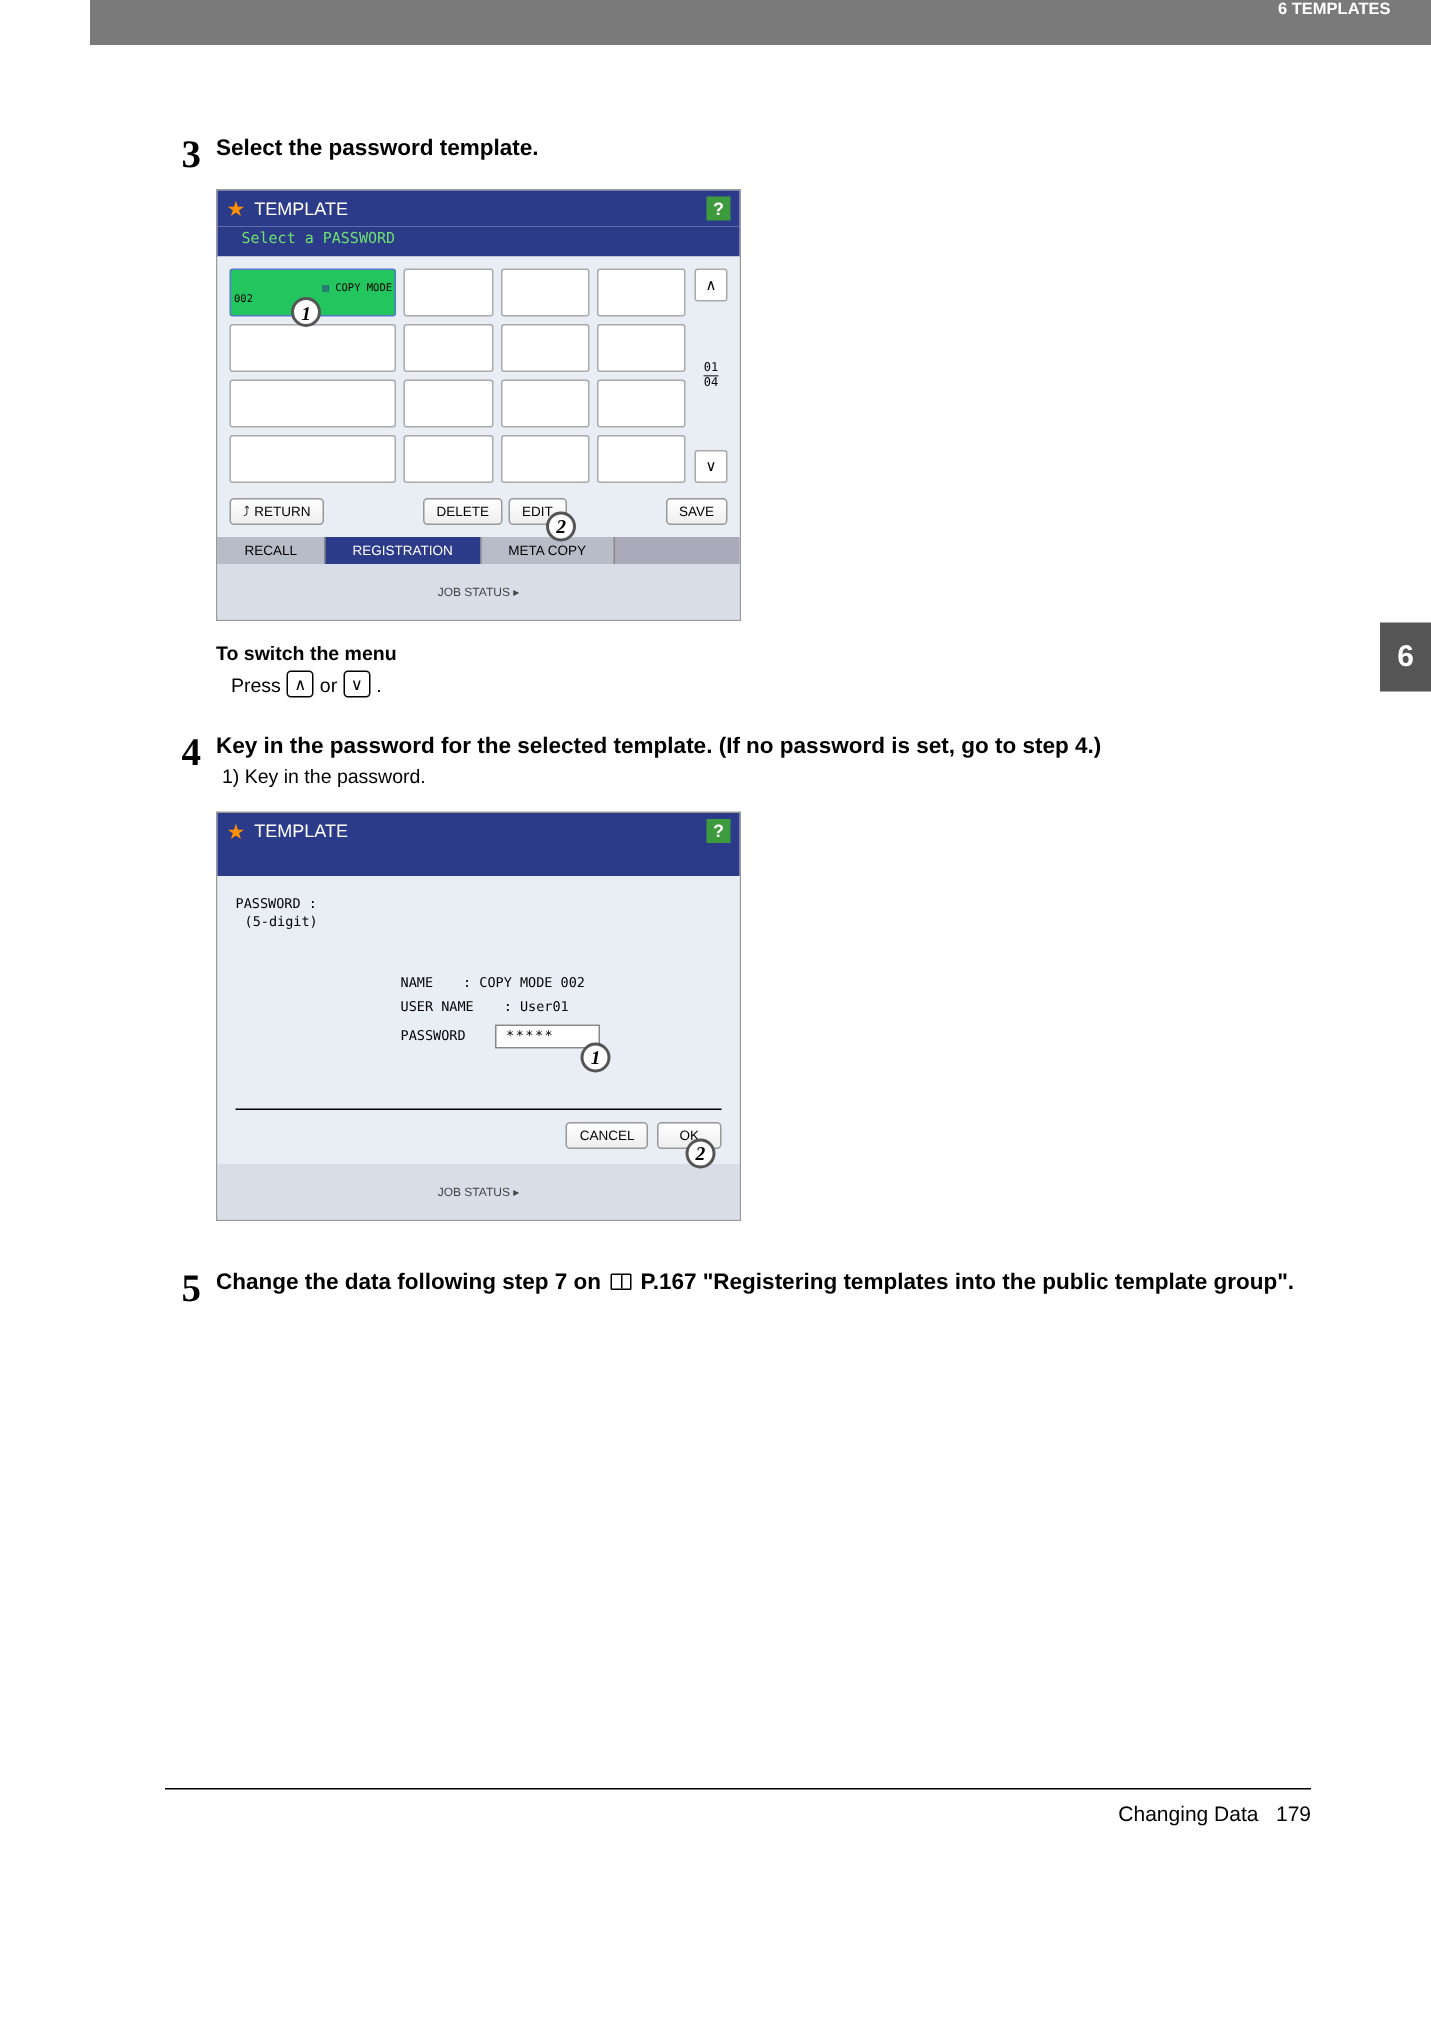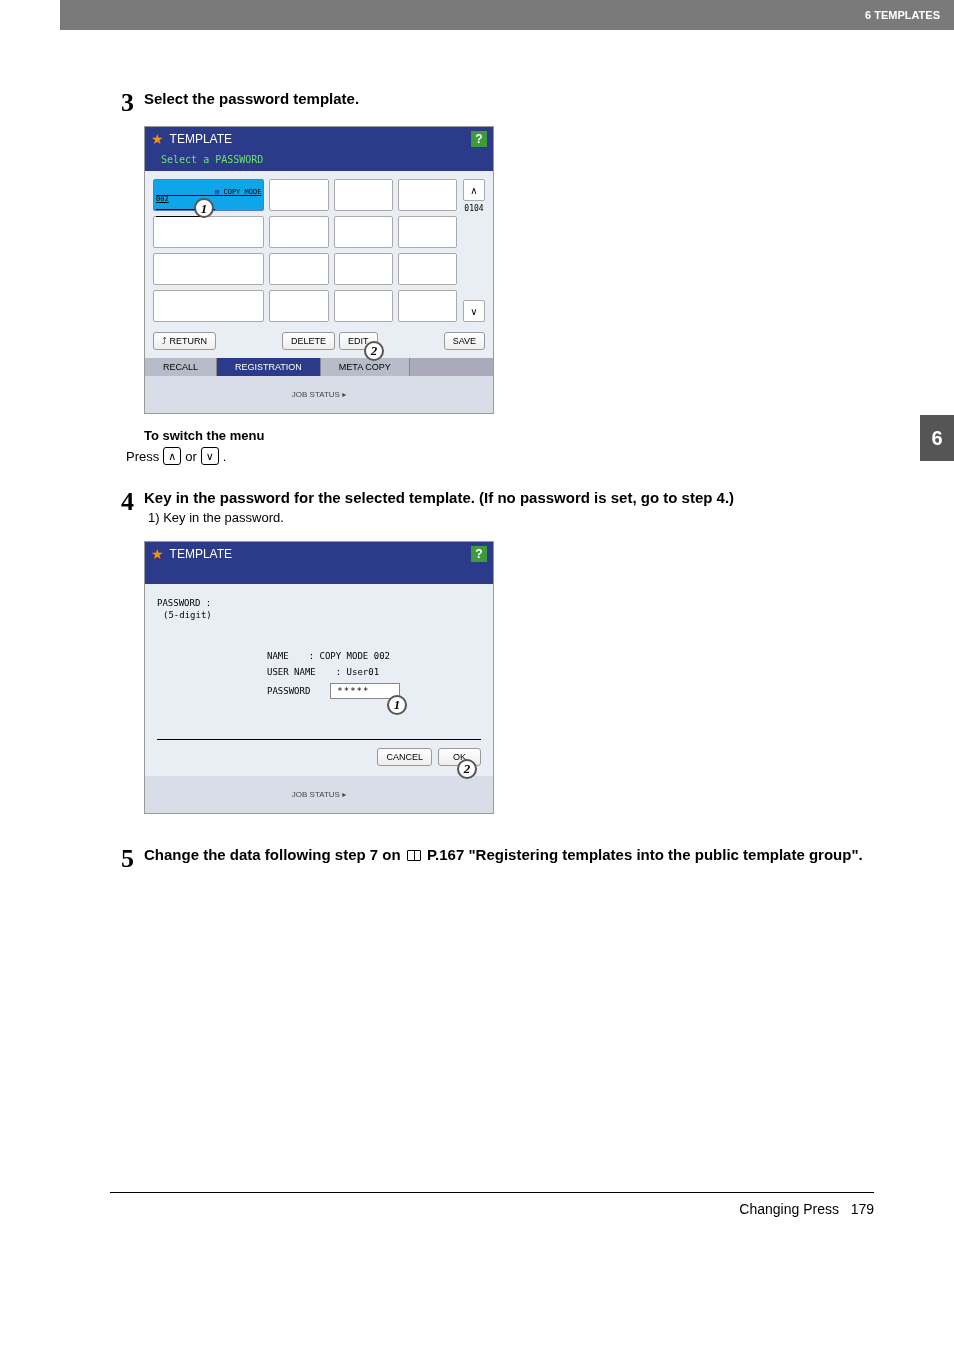--- a/index.html
+++ b/index.html
@@ -14,23 +14,22 @@
   .page {
     position: relative;
     padding: 0 80px 40px 110px;
   }
   .topbar {
     height: 30px;
     background: #7a7a7a;
     margin-left: -50px;
     margin-right: -80px;
     display: flex;
-    align-items: center;
     justify-content: flex-end;
-    padding-right: 14px;
+    padding-right: 27px;
     color: #fff;
     font-size: 11px;
     font-weight: bold;
   }
   .side-tab {
     position: absolute;
     right: 0;
     top: 415px;
     width: 34px;
     height: 46px;
@@ -51,21 +50,21 @@
     line-height: 1;
     width: 24px;
     text-align: right;
     flex-shrink: 0;
   }
   .step-body { flex: 1; }
   .step-title { font-weight: bold; font-size: 15px; margin-bottom: 4px; }
   .sub-list { margin: 2px 0 6px 0; padding-left: 4px; }
   .sub-list div { margin-bottom: 2px; }
   .note-title { font-weight: bold; margin-top: 6px; margin-left: 34px; }
-  .note-line { margin-left: 16px; margin-top: 4px; display: flex; align-items: center; gap: 4px; }
+  .note-line { margin-left: 44px; margin-top: 4px; display: flex; align-items: center; gap: 4px; }
   .keycap {
     display: inline-flex;
     align-items: center;
     justify-content: center;
     width: 18px; height: 18px;
     border: 1px solid #000;
     border-radius: 3px;
     font-size: 11px;
   }
   .screenshot {
@@ -105,31 +104,31 @@
   .tcell {
     height: 32px;
     background: #fff;
     border: 1px solid #aaa;
     border-radius: 2px;
     font-size: 7px;
     padding: 2px;
     font-family: monospace;
     line-height: 1;
   }
-  .tcell.sel { background: #0ea5e9; border-color: #5577cc; text-decoration: underline; }
+  .tcell.sel { background: #22c55e; border-color: #5577cc; }
   .scrollcol { width: 22px; display: flex; flex-direction: column; align-items: center; gap: 4px; }
   .scrollbtn {
     width: 22px; height: 22px;
     background: #fff;
     border: 1px solid #aaa;
     border-radius: 2px;
     display: flex; align-items: center; justify-content: center;
     font-size: 10px;
   }
-  .pager { font-size: 8px; text-align: center; line-height: 1.1; font-family: monospace; flex: 1; display:flex; flex-direction:row; justify-content:center;}
+  .pager { font-size: 8px; text-align: center; line-height: 1.1; font-family: monospace; flex: 1; display:flex; flex-direction:column; justify-content:center;}
   .ss-btnrow { display: flex; gap: 4px; margin-top: 10px; }
   .ss-btn {
     background: linear-gradient(#fff,#eee);
     border: 1px solid #999;
     border-radius: 3px;
     padding: 3px 8px;
     font-size: 9px;
     display: flex; align-items: center; gap: 3px;
   }
   .ss-btn.spacer { flex:1; background:none; border:none; }
@@ -343,16 +342,16 @@
     <div class="step">
       <div class="step-num">5</div>
       <div class="step-body">
         <div class="step-title">
           <span>Change the data following step 7 on </span><span class="book-icon"></span><span> P.167 "Registering templates into the public template group".</span>
         </div>
       </div>
     </div>
 
     <div class="footer">
-      <span>Changing Press</span>&nbsp;&nbsp;&nbsp;<span>179</span>
+      <span>Changing Data</span>&nbsp;&nbsp;&nbsp;<span>179</span>
     </div>
   </div>
 </div>
 
 </body></html>

